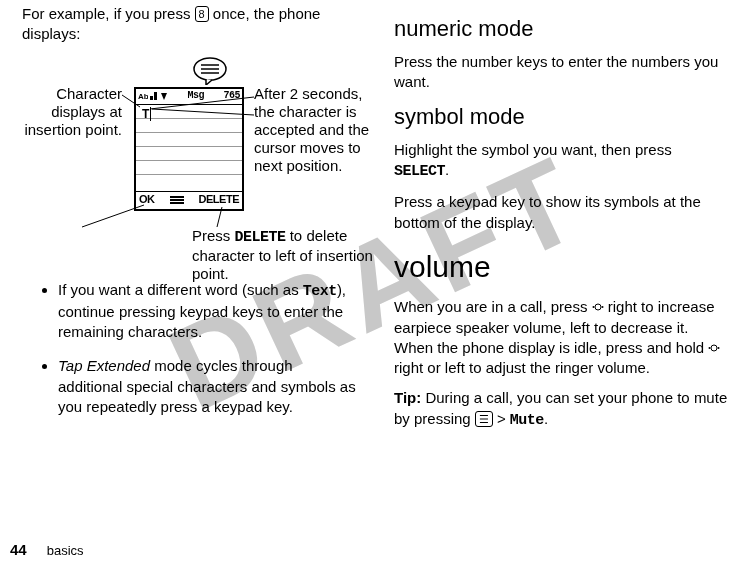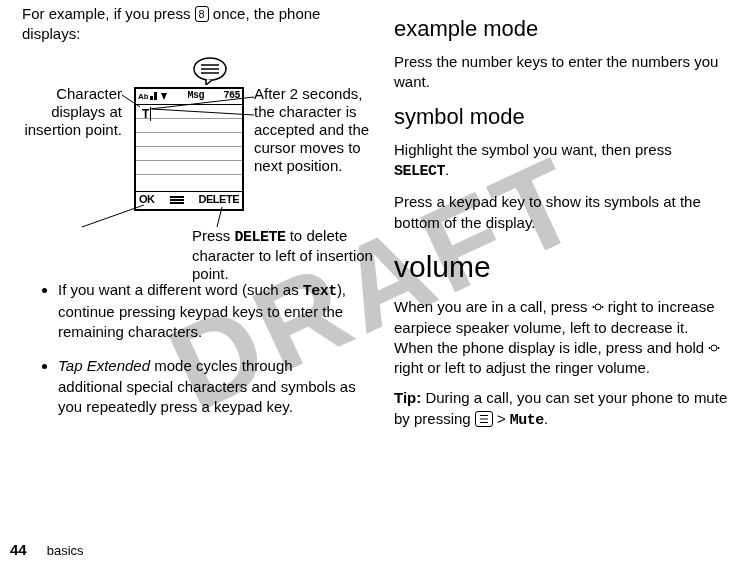--- a/index.html
+++ b/index.html
@@ -221,21 +221,21 @@
       <li>
         <span>If you want a different word (such as </span><span class="cond">Text</span><span>), continue pressing keypad keys to enter the remaining characters.</span>
       </li>
       <li>
         <span class="italic">Tap Extended</span><span> mode cycles through additional special characters and symbols as you repeatedly press a keypad key.</span>
       </li>
     </ul>
   </div>
 
   <div class="col col-right">
-    <h2 class="section">example mode</h2>
+    <h2 class="section">numeric mode</h2>
     <p class="body">Press the number keys to enter the numbers you want.</p>
 
     <h2 class="section">symbol mode</h2>
     <p class="body">
       <span>Highlight the symbol you want, then press </span><span class="cond">SELECT</span><span>.</span>
     </p>
     <p class="body">Press a keypad key to show its symbols at the bottom of the display.</p>
 
     <h2 class="big">volume</h2>
     <p class="body">

